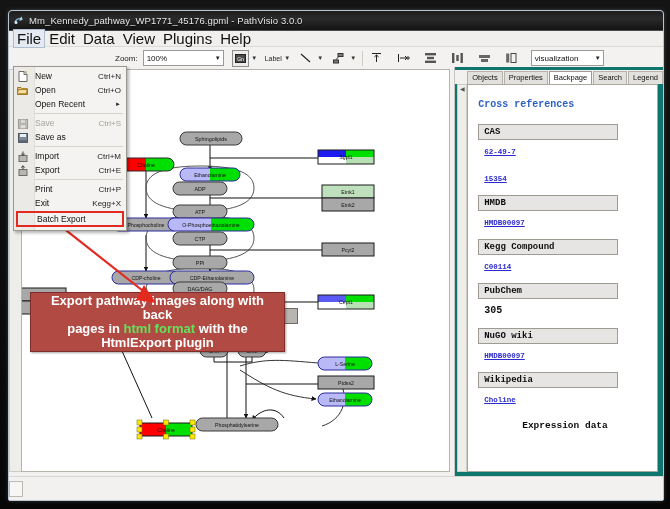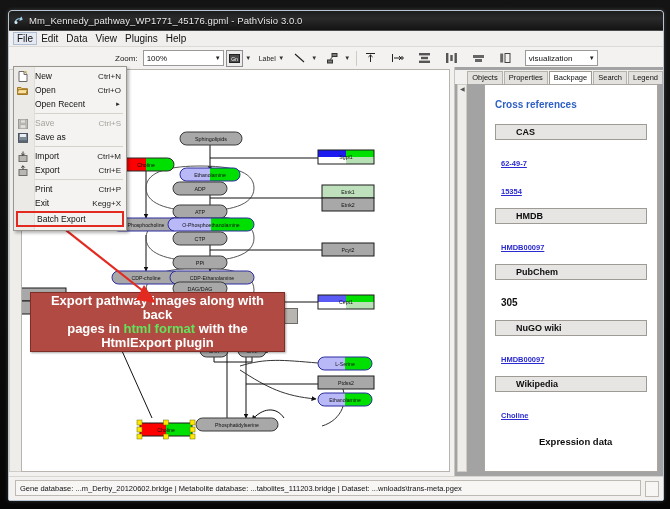--- a/index.html
+++ b/index.html
@@ -40,34 +40,34 @@
     color:#e9e9e9;font-size:9.5px;letter-spacing:.1px;
     white-space:nowrap;text-shadow:0 1px 1px #000;
   }
   
   #menu-bar{
     height:15px;background:#f0efee;border-bottom:1px solid #dcdad6;
     display:flex;align-items:center;padding-left:4px;gap:0px;
     position:relative;z-index:30;
   }
   .menu-item{
-    font-size:10px;color:#111;padding:1px 4px 1px 4px;cursor:default;white-space:nowrap;
+    font-size:15px;color:#111;padding:1px 4px 1px 4px;cursor:default;white-space:nowrap;
   }
   .menu-item.active{background:#e4e9f2;border:1px solid #b0bdd0;padding:0px 3px 0px 3px;}
   
   #toolbar{
     height:22px;background:#f3f2f0;border-bottom:7px solid #14b8a6;
     display:flex;align-items:center;padding-left:106px;gap:2px;
     position:relative;
   }
   .tb-label{font-size:8px;color:#1a1a1a;margin-right:3px;}
   .tb-combo{
     height:14px;min-width:64px;background:#fff;border:1px solid #9a9a9a;
     display:flex;align-items:center;justify-content:space-between;
-    padding:0 2px 0 3px;font-size:8px;color:#111;
+    padding:0 2px 0 3px;font-size:8px;color:#111;margin-right:6px;
   }
   .tb-combo .arr{font-size:6px;color:#222;}
   .tb-sep{width:1px;height:15px;background:#cfcbc4;margin:0 3px;}
   .tb-btn{
     width:15px;height:15px;display:flex;align-items:center;justify-content:center;
     border:1px solid transparent;
   }
   .tb-btn.boxed{border:1px solid #8d8d8d;background:#ececec;}
   .tb-drop{font-size:6px;color:#333;width:7px;text-align:center;}
   .tb-text{font-size:7px;color:#222;}
@@ -88,48 +88,48 @@
   }
   
   #canvas-gutter{
     position:absolute;left:0;top:2px;width:11px;bottom:4px;
     background:#eeedea;border:1px solid #cfccc6;border-right:none;
     font-size:6px;color:#555;display:flex;align-items:flex-start;justify-content:center;
     padding-top:6px;
   }
   
   #side-panel{
-    flex:1;position:relative;background:#a3a3a3;display:flex;flex-direction:column;align-items:flex-end;
+    flex:1;position:relative;background:#0f766e;display:flex;flex-direction:column;
   }
   #side-tabs{
     height:14px;display:flex;align-items:flex-end;padding-left:12px;gap:1px;
     background:#f2f1f0;margin-top:3px;
   }
   .side-tab{
     font-size:7.5px;color:#111;background:#e3e1dd;
     border:1px solid #b5b2ac;border-bottom:none;
     padding:1px 4px 1px 4px;line-height:10px;white-space:nowrap;
   }
   .side-tab.sel{background:#ffffff;border-color:#9d9a94;position:relative;top:1px;padding-bottom:2px;}
   #side-body{
     flex:1;margin:0 5px 4px 12px;background:#fff;border:1px solid #a9a6a0;
-    overflow:hidden;position:relative;padding:8px 10px 0 10px;
+    overflow:hidden;position:relative;padding:8px 10px 0 10px;font-family:Liberation Mono, monospace;
   }
   #side-strip{
     position:absolute;left:2px;top:17px;bottom:4px;width:8px;
     background:#eeedea;border:1px solid #cfccc6;
     font-size:6px;color:#555;text-align:center;
   }
   .xref-title{
     color:#2d5fc4;font-size:10px;font-weight:bold;margin:6px 0 14px 0;
   }
   .xref-head{
     background:#e6e5e3;border:1px solid #9e9b95;
     font-size:9px;font-weight:bold;color:#0d0d0d;
-    padding:2px 20px;margin-bottom:12px;width:152px;box-sizing:border-box;
+    padding:2px 5px;margin-bottom:1px;width:140px;box-sizing:border-box;
   }
   .xref-link{
     font-size:7.5px;color:#2a2ad0;text-decoration:underline;
     margin:0 0 12px 6px;display:inline-block;font-weight:bold;
   }
   .xref-plain{
     font-size:10px;color:#111;margin:0 0 12px 6px;display:inline-block;font-weight:bold;
   }
   .xref-block{margin-bottom:0;}
   .expr-title{font-size:9.5px;font-weight:bold;color:#0d0d0d;margin-top:4px;margin-left:44px;}
@@ -574,39 +574,42 @@
             <a class="xref-link" href="#">62-49-7</a>
           </div>
           <div class="xref-block">
             <a class="xref-link" href="#">15354</a>
           </div>
           <div class="xref-block">
             <div class="xref-head">HMDB</div>
             <a class="xref-link" href="#">HMDB00097</a>
           </div>
           <div class="xref-block">
+            <div class="xref-head">Kegg Compound</div>
+            <a class="xref-link" href="#">C00114</a>
+          </div>
+          <div class="xref-block">
             <div class="xref-head">PubChem</div>
             <span class="xref-plain">305</span>
           </div>
           <div class="xref-block">
             <div class="xref-head">NuGO wiki</div>
             <a class="xref-link" href="#">HMDB00097</a>
           </div>
           <div class="xref-block">
             <div class="xref-head">Wikipedia</div>
             <a class="xref-link" href="#">Choline</a>
           </div>
 
           <div class="expr-title">Expression data</div>
         </div>
       </div>
     </div>
 
     <div id="status-bar">
-      <div id="status-inner">Gene database: ...m_Derby_20120602.bridge | Metabolite database: ...tabolites_111203.bridge | Dataset: ...wnloads\trans-meta.pgex</div>
       <div id="status-grip"></div>
     </div>
 
     <div id="file-menu">
       <div class="gutter-bar"></div>
 
       <div class="fm-row">
         <span class="fm-icon">
           <svg width="10" height="11" viewBox="0 0 10 11">
               <path d="M1 0.5 h5 l3 3 v7 h-8 z" fill="#fff" stroke="#6a6a6a"></path>

